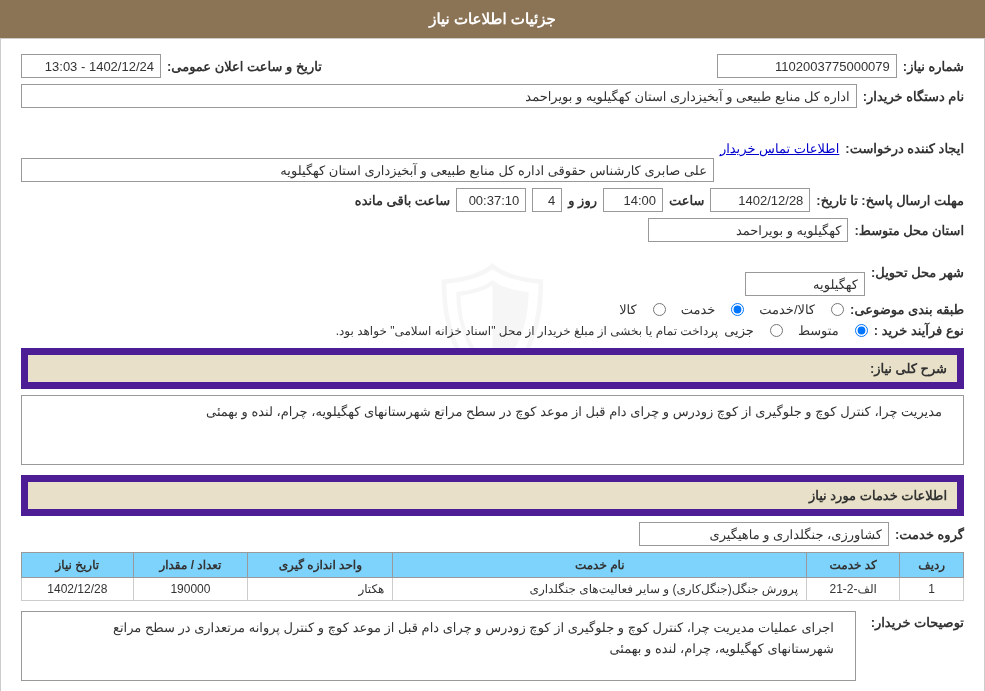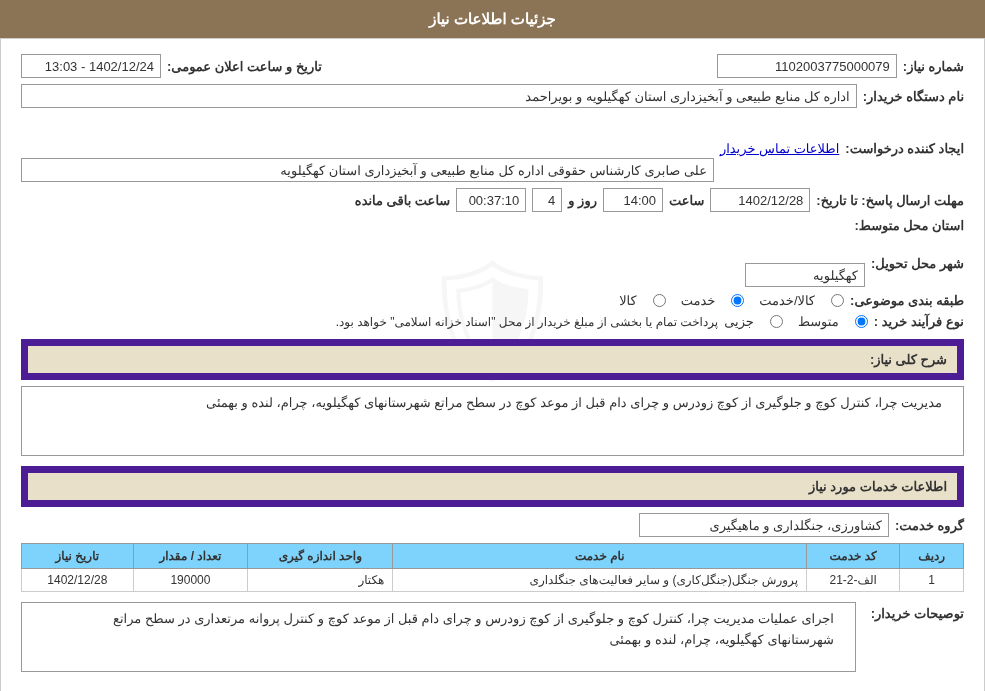--- a/index.html
+++ b/index.html
@@ -188,20 +188,21 @@
         <span class="inline-label">ساعت</span>
         <span class="input-box" style="min-width:60px;">14:00</span>
         <span class="inline-label">روز و</span>
         <span class="input-box" style="min-width:30px;">4</span>
         <span class="input-box" style="min-width:70px;">00:37:10</span>
         <span class="inline-label">ساعت باقی مانده</span>
       </div>
 
       <div class="row-flex">
         <span class="inline-label">استان محل متوسط:</span>
+        <span class="input-box" style="min-width:200px;">کهگیلویه و بویراحمد</span>
       </div>
 
       <div class="row-flex">
         <span class="inline-label">شهر محل تحویل:</span>
         <span class="input-box" style="min-width:120px;margin-top:24px;">کهگیلویه</span>
       </div>
 
       <div class="row-flex">
         <span class="inline-label">طبقه بندی موضوعی:</span>
         <div class="radio-row">

